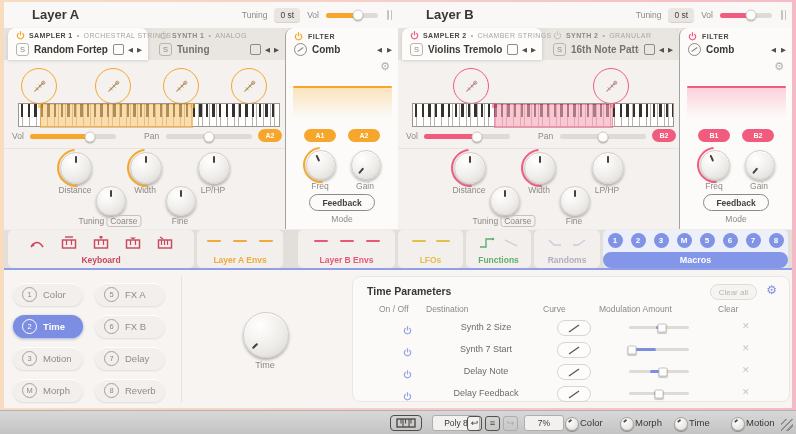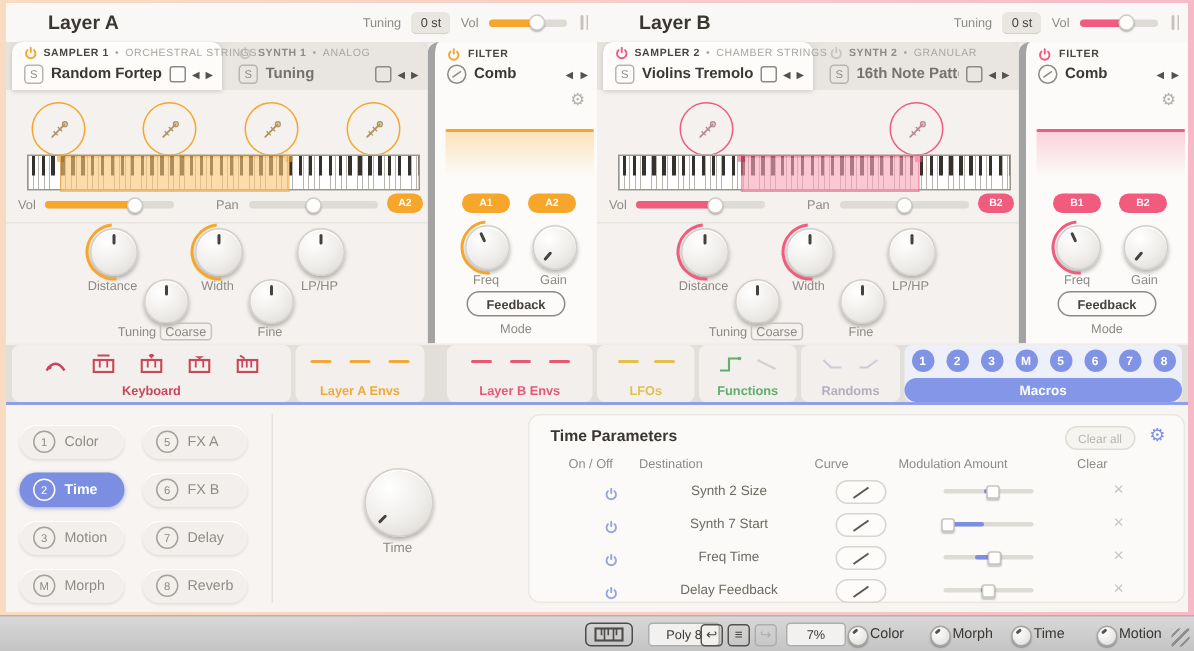--- a/index.html
+++ b/index.html
@@ -57,21 +57,21 @@
   .knob{position:absolute;border-radius:50%;background:radial-gradient(circle at 35% 28%,#ffffff,#efedea 55%,#d9d6d1);
         box-shadow:0 2px 3px rgba(0,0,0,.28),inset 0 1px 0 #fff;border:1px solid #d2cfca;}
   .knob .ptr{position:absolute;inset:0;}
   .knob .ptr::before{content:"";position:absolute;left:calc(50% - 1px);top:3px;width:2px;height:7px;background:#45413d;border-radius:1px;}
   .knob.arc::after{content:"";position:absolute;inset:-4px;border-radius:50%;border:2px solid transparent;
         border-left-color:var(--acc);border-bottom-color:var(--acc);transform:rotate(40deg);}
   .klabel{position:absolute;font-size:8.5px;color:#8d8a85;text-align:center;transform:translateX(-50%);white-space:nowrap;}
   .coarsebox{border:1px solid #c6c2bd;border-radius:3px;padding:0 3px;margin-left:2px;}
   
   .fpanel{position:absolute;left:281px;top:26px;width:113px;height:201px;background:#fcfbf9;
-          border-left:5px solid #a3a3a3;border-radius:8px 0 0 0;box-sizing:border-box;}
+          border-left:1px solid #a3a3a3;border-radius:8px 0 0 0;box-sizing:border-box;}
   .fp-r1{position:absolute;left:8px;top:4px;display:flex;align-items:center;gap:5px;}
   .fp-lbl{font-size:7px;font-weight:bold;letter-spacing:.5px;color:#4a4743;}
   .fp-r2{position:absolute;left:8px;right:6px;top:15px;display:flex;align-items:center;gap:5px;}
   .ftypeicon{width:11px;height:11px;border:1px solid #8d8a85;border-radius:50%;position:relative;flex:0 0 auto;}
   .ftypeicon::before{content:"";position:absolute;left:1.5px;top:4.5px;width:7px;height:1.2px;background:#8d8a85;transform:rotate(-35deg);}
   .ftype{font-size:10px;font-weight:bold;color:#3b3834;flex:1;}
   .gear{position:absolute;font-size:11px;color:#b3afa9;}
   .fdisplay{position:absolute;left:7px;top:58px;width:99px;}
   .fline{height:2px;background:var(--acc);border-radius:1px;}
   .ffade{height:30px;background:linear-gradient(var(--acc-soft),rgba(255,255,255,0));}
@@ -651,21 +651,21 @@
             <div class="modfill" style="left: 5%; width: 40%;"></div>
             <div class="modhndl" style="left: 5%;"></div>
           </div>
       <span class="rowclear">✕</span>
     </div>
     <div class="tp-row" style="top:85px;">
       <span class="rowpwr"><svg width="9" height="9" viewBox="0 0 12 12">
               <path d="M6 1v4" stroke="currentColor" stroke-width="1.7" stroke-linecap="round"></path>
               <path d="M3.1 3.2a4.2 4.2 0 1 0 5.8 0" fill="none" stroke="currentColor" stroke-width="1.7" stroke-linecap="round"></path>
             </svg></span>
-      <span class="dest">Freq Time</span>
+      <span class="dest">Delay Note</span>
       <span class="curvebtn">
             <svg width="14" height="9" viewBox="0 0 14 9">
               <path d="M2 8L12 1" stroke="#5a5651" stroke-width="1.3"></path>
             </svg>
           </span>
       <div class="modslider">
             <div class="modfill" style="left: 35%; width: 22%;"></div>
             <div class="modhndl" style="left: 57%;"></div>
           </div>
       <span class="rowclear">✕</span>

